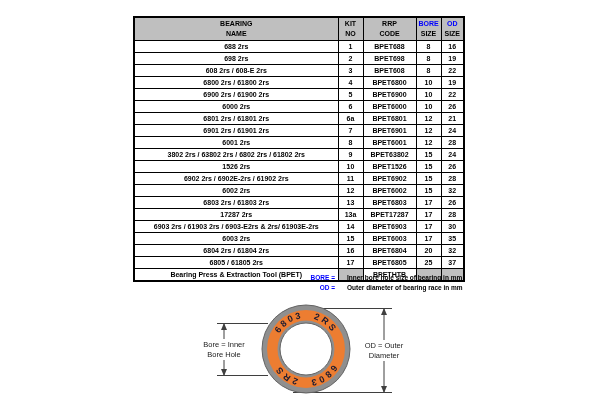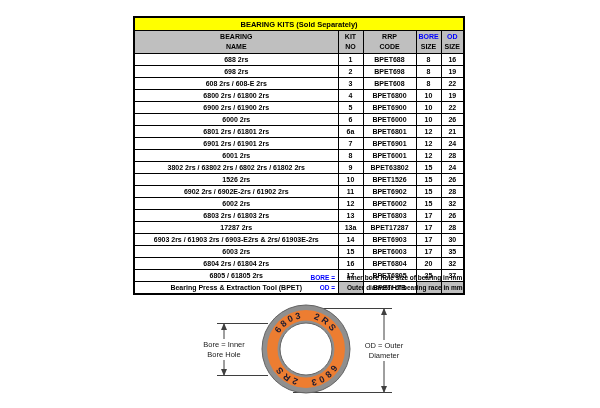--- a/index.html
+++ b/index.html
@@ -29,23 +29,20 @@
   <table>
     <colgroup>
       <col style="width:204px">
         <col style="width:25px">
         <col style="width:53px">
       <col style="width:25px">
         <col style="width:23px">
     </colgroup>
     <thead>
       <tr>
-        <th colspan="5" class="title-cell">BEARING KITS (Sold Separately)</th>
-      </tr>
-      <tr>
         <th class="colhead">
           <div>BEARING</div>
           <div>NAME</div>
         </th>
         <th class="colhead">
           <div>KIT</div>
           <div>NO</div>
         </th>
         <th class="colhead">
           <div>RRP</div>

